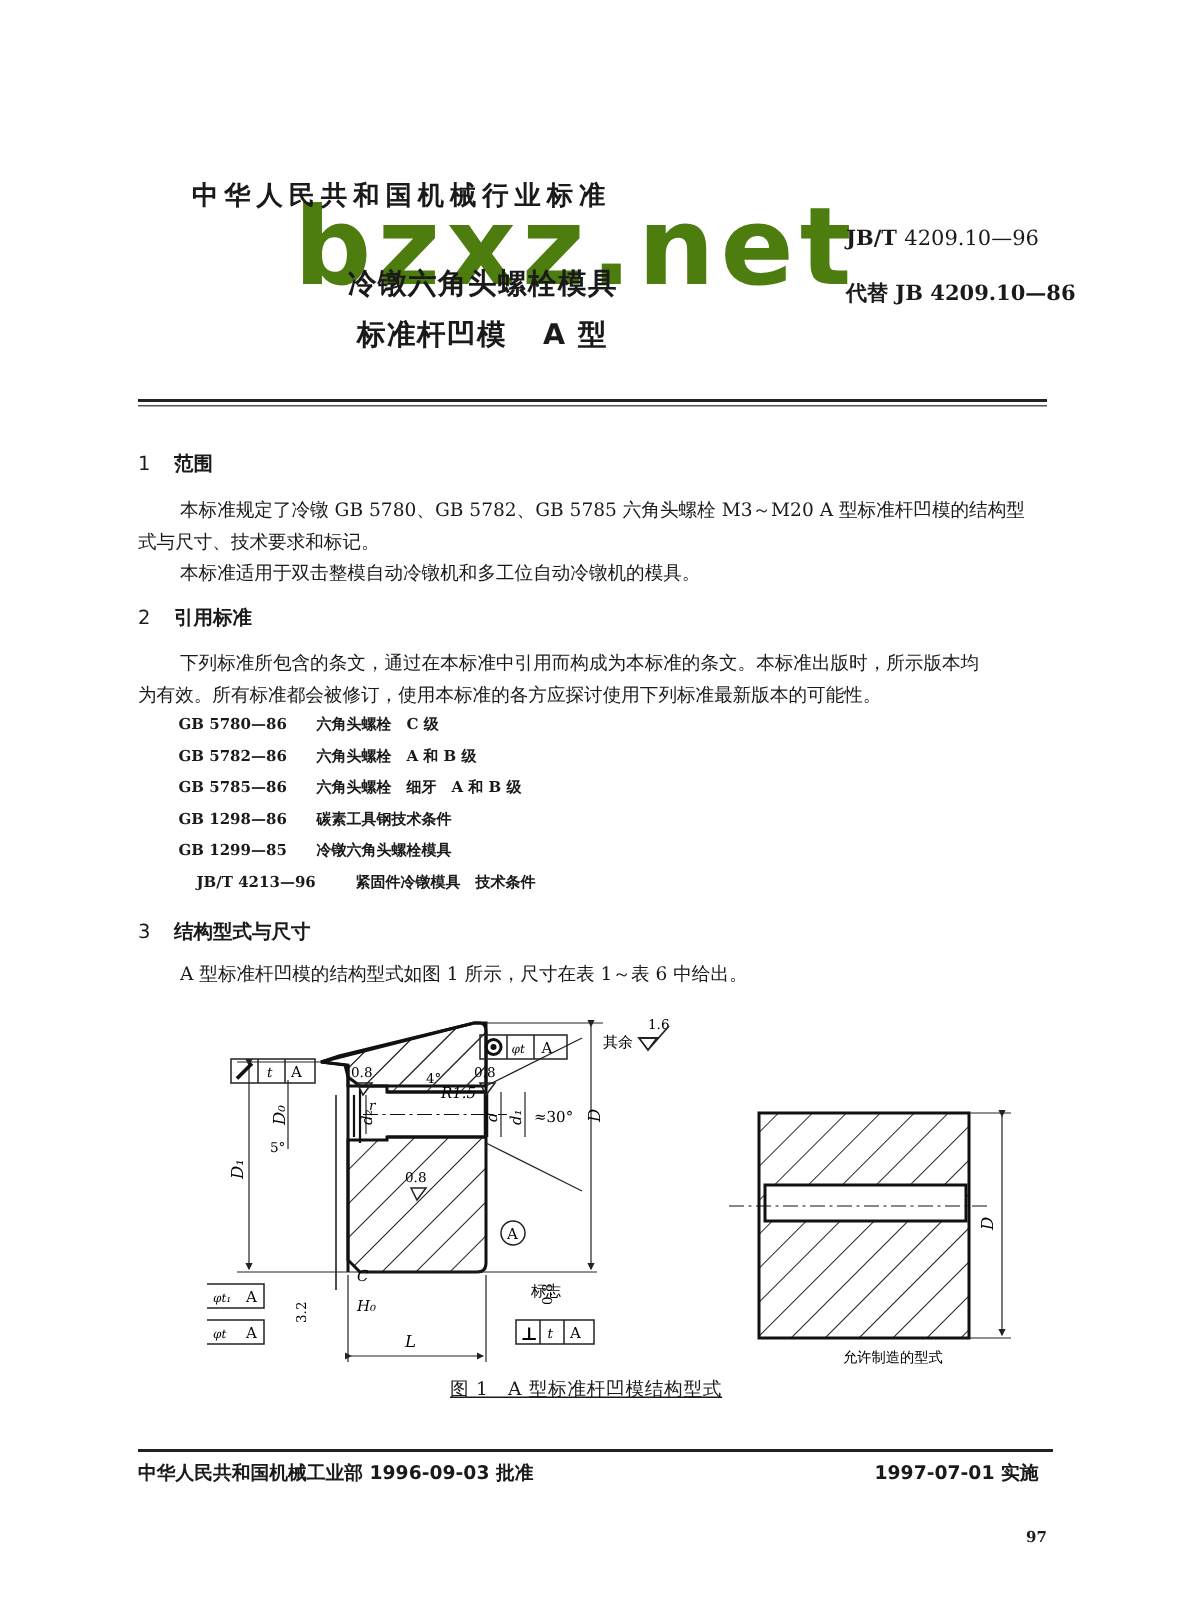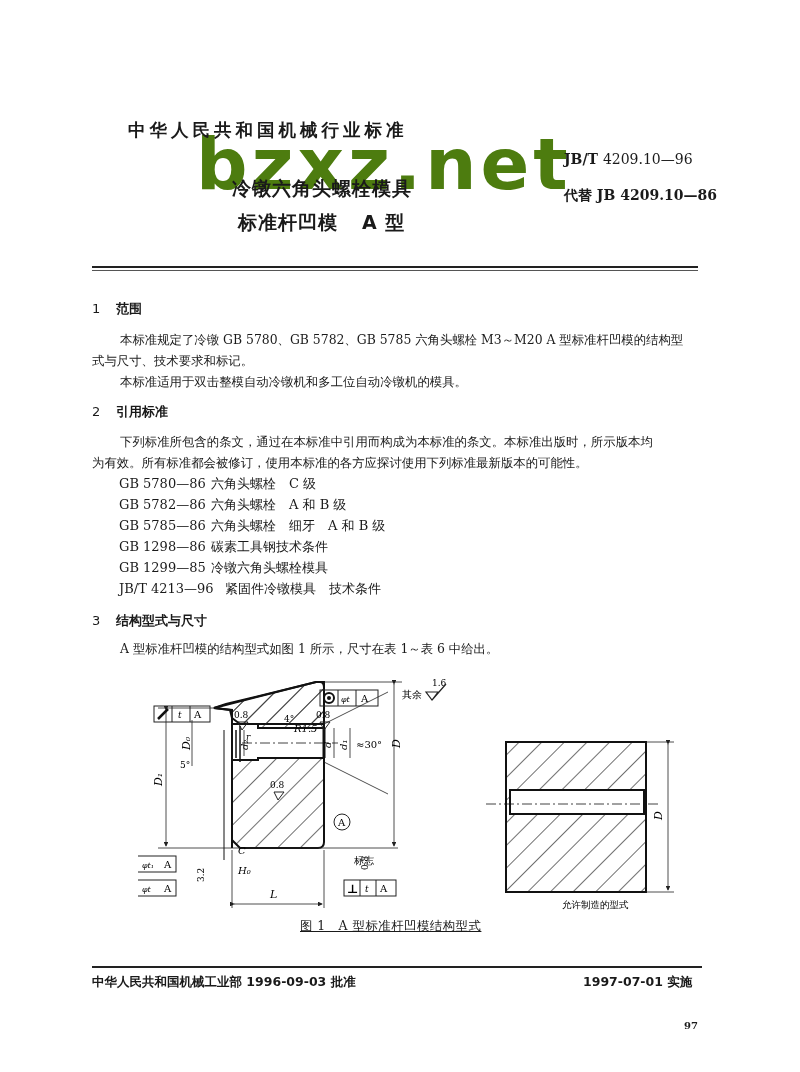--- a/index.html
+++ b/index.html
@@ -17,24 +17,24 @@
             font-weight:bold; font-size:19px; z-index:2; letter-spacing:1px; }
   .title2 { left:238px; top:210px; font-family:"DejaVu Sans","Liberation Sans",sans-serif;
             font-weight:bold; font-size:19px; z-index:2; letter-spacing:1px; }
   .title2 .gap { display:inline-block; width:24px; }
   .rule-top { left:92px; top:266px; width:606px; height:2px; background:#222; }
   .rule-top2 { left:92px; top:270px; width:606px; height:1px; background:#555; }
   .sec { left:92px; font-family:"DejaVu Sans","Liberation Sans",sans-serif; font-size:13px; font-weight:bold; }
   .sec .n { display:inline-block; width:24px; font-weight:normal; }
   .para { left:92px; width:610px; font-size:12.4px; line-height:21px; }
   .para .ind { padding-left:28px; }
-  .refs { left:119px; font-size:13px; line-height:21px; }
+  .refs { left:119px; font-size:10px; line-height:21px;font-weight:bold; }
   .refs .row { white-space:nowrap; }
   .refs .code { display:inline-block; width:92px; }
-  .refs .code.wide { width:106px; }
+  .refs .code.wide { width:106px;margin-left:12px; }
   .fig { left:138px; top:670px; width:580px; height:240px; }
   .fig svg text { font-family:"DejaVu Serif","Liberation Serif",serif; }
   .caption { left:300px; top:918px; font-size:12.4px; letter-spacing:0.5px;text-decoration:underline; }
   .rule-bot { left:92px; top:966px; width:610px; height:2px; background:#222; }
   .foot-left { left:92px; top:974px; font-family:"DejaVu Sans","Liberation Sans",sans-serif; font-weight:bold; font-size:12.5px; }
   .foot-right { left:583px; top:974px; font-family:"DejaVu Sans","Liberation Sans",sans-serif; font-weight:bold; font-size:12.5px; }
   .page-no { left:684px; top:1020px; font-size:10px; font-weight:bold; }
 </style>
 </head>
 <body>

